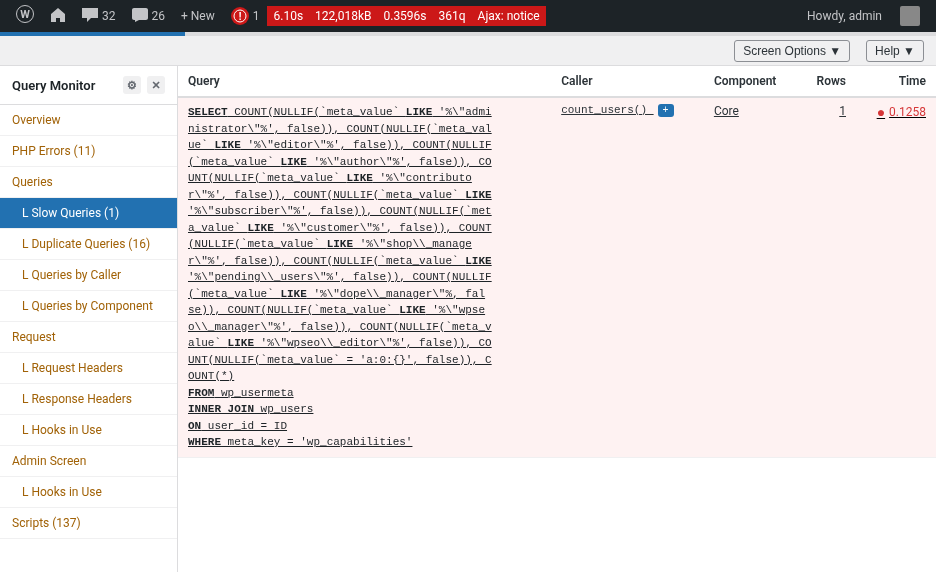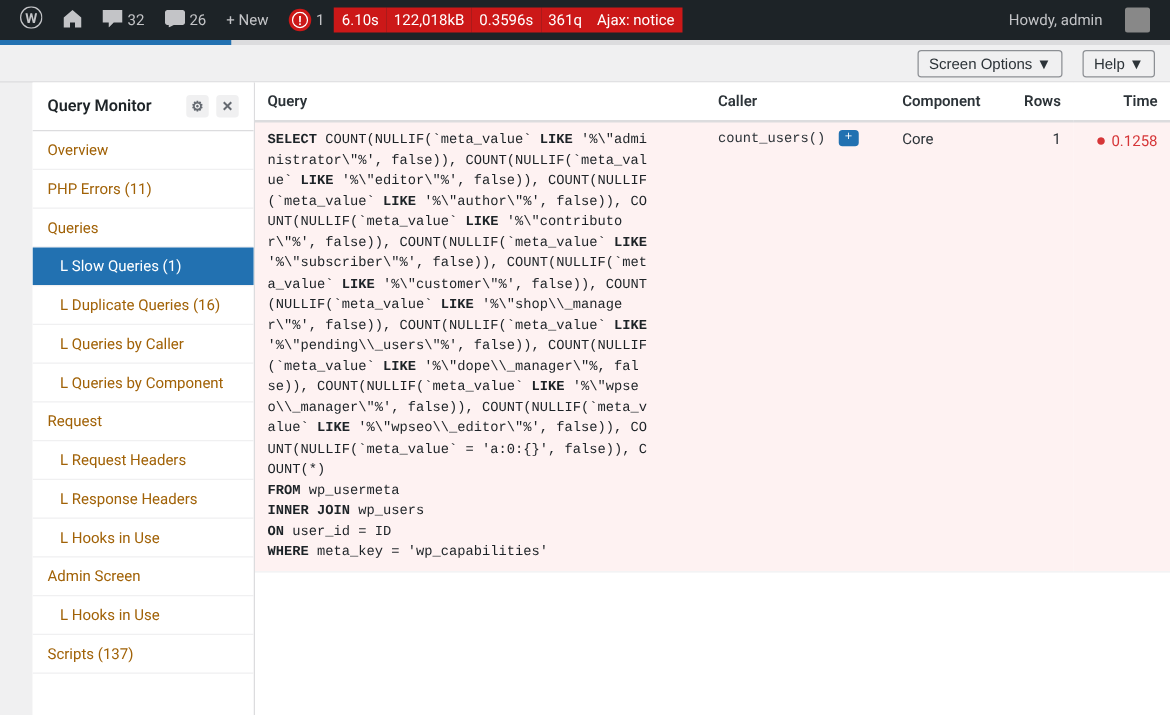--- a/index.html
+++ b/index.html
@@ -80,21 +80,20 @@
     #progress-bar-fill {
       height: 4px;
       background: #2271b1;
       width: 185px;
     }
 
     
     #main-layout {
       display: flex;
       height: calc(572px - 32px - 30px - 4px);
-      padding-left: 26px;
     }
 
     
     #sidebar {
       width: 178px;
       background: #fff;
       border-right: 1px solid #dcdcde;
       overflow-y: auto;
       flex-shrink: 0;
     }
@@ -163,20 +162,21 @@
       font-weight: 600;
       color: #2c3338;
       font-size: 12px;
       background: #fff;
     }
     #qm-table thead th.right { text-align: right; }
     #qm-table tbody td {
       padding: 6px 10px;
       vertical-align: top;
       border-bottom: 1px solid #f0f0f1;
+      text-decoration: underline;
     }
     .query-cell {
       font-family: "Consolas", "Courier New", monospace;
       font-size: 11px;
       line-height: 1.5;
       color: #1d2327;
       word-break: break-all;
       max-width: 330px;
     }
     .query-cell .kw { font-weight: 700; }

